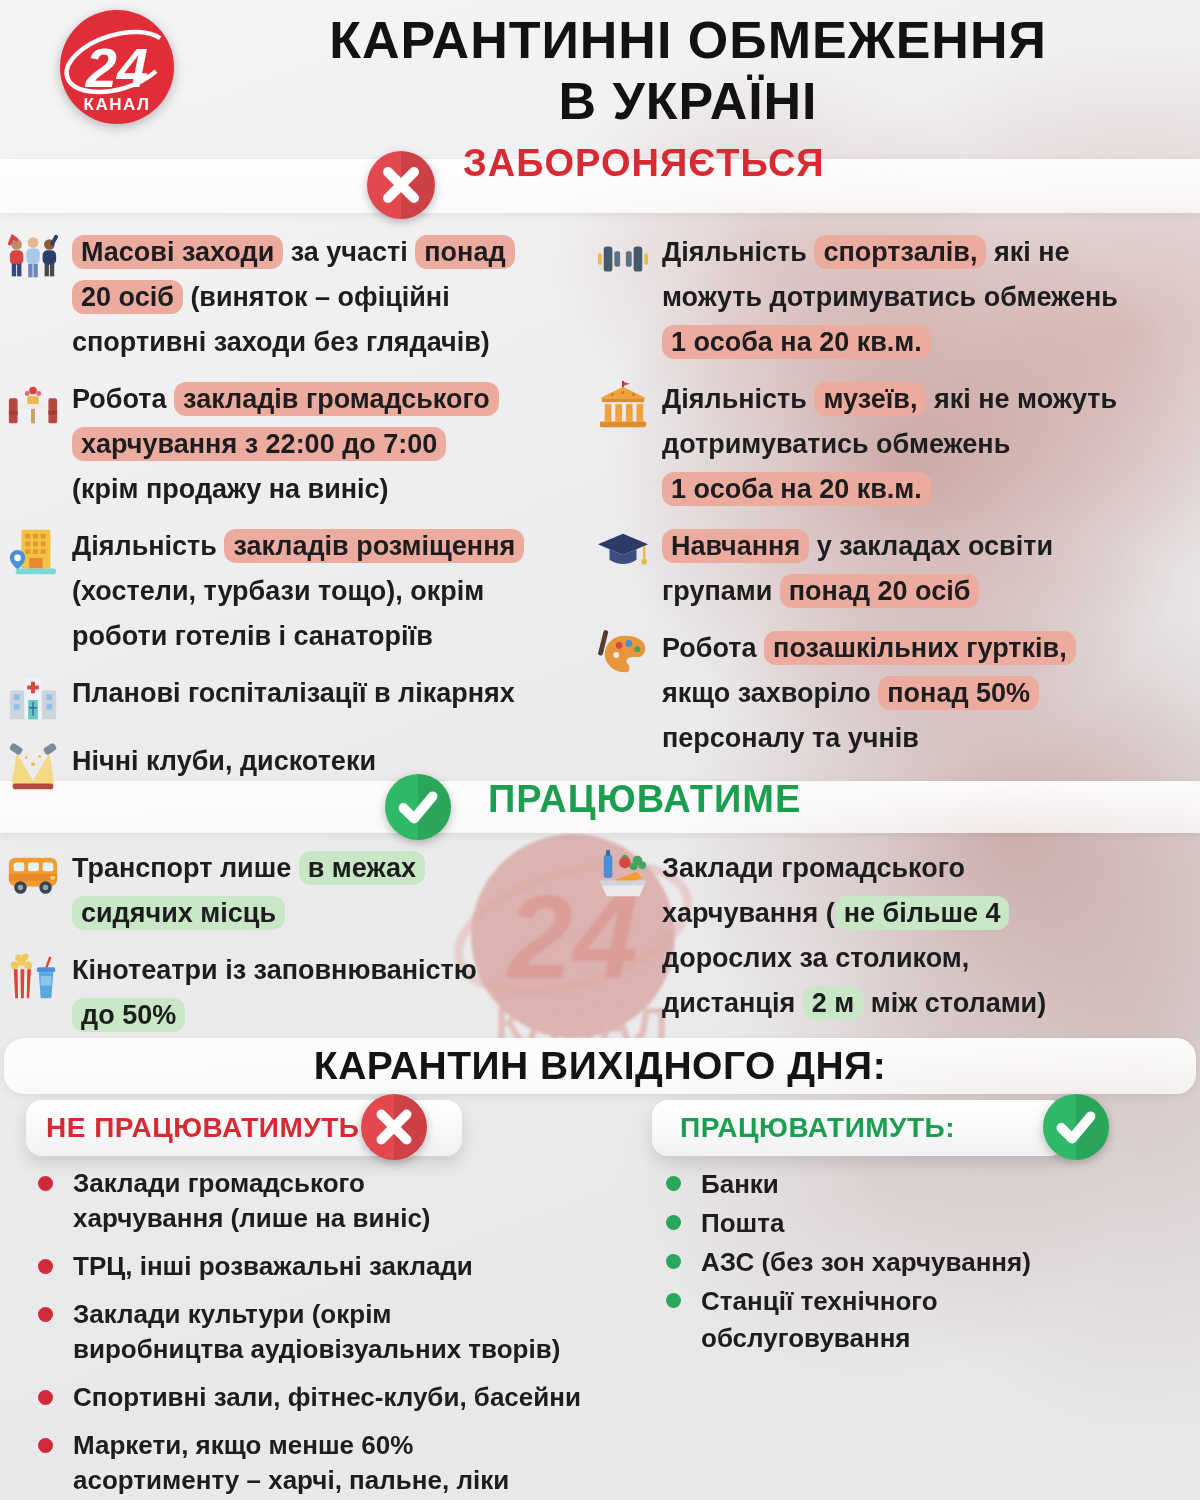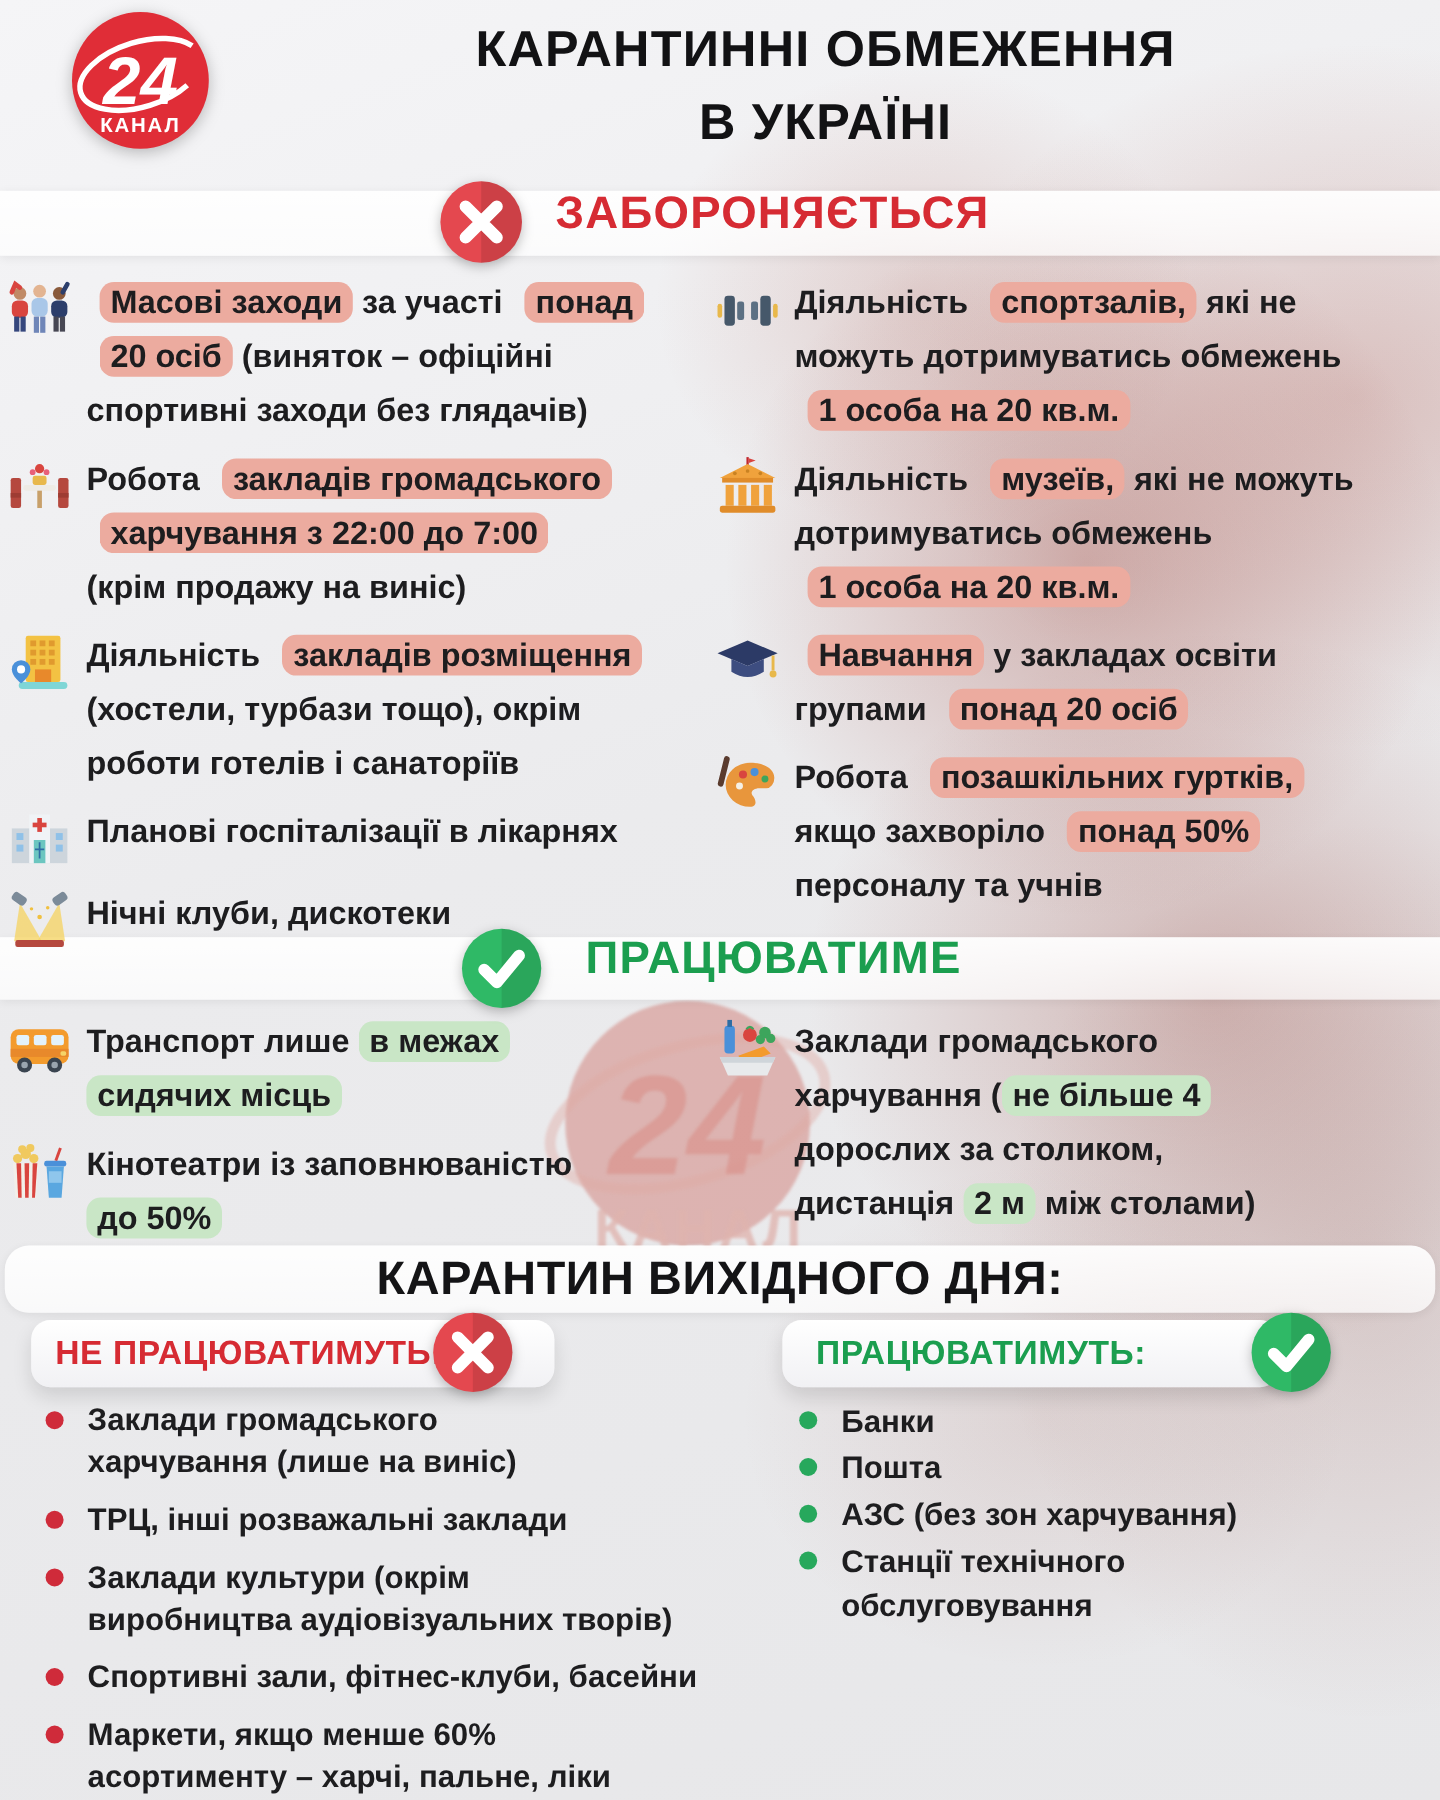--- a/index.html
+++ b/index.html
@@ -20,21 +20,21 @@
       linear-gradient(160deg,#f5f5f7 0%,#ebebed 45%,#e7e7e9 100%);
   }
   .watermark { position:absolute; left:438px; top:828px; width:290px; height:245px; z-index:1; opacity:0.55; filter:blur(1.5px); }
   .watermark svg { width:100%; height:100%; display:block; }
 
   .logo { position:absolute; left:56px; top:6px; width:122px; height:122px; z-index:4; }
   .logo svg { width:100%; height:100%; display:block; filter:drop-shadow(0 3px 6px rgba(0,0,0,0.25)); }
 
   .title {
     position:absolute; left:190px; right:14px; top:10px; z-index:3;
-    text-align:center; font-size:42px; line-height:61px; font-weight:700;
+    text-align:center; font-size:52px; line-height:61px; font-weight:700;
     letter-spacing:1px; color:#121214; white-space:pre-line;
   }
 
   .band { position:absolute; left:0; right:0; z-index:2;
     background:linear-gradient(rgba(255,255,255,0.93),rgba(255,255,255,0.72));
     box-shadow:0 2px 8px rgba(0,0,0,0.07); }
   .band.prohibit { top:159px; height:54px; }
   .band.allow    { top:781px; height:52px; }
   .band.weekend  { top:1038px; height:56px; left:4px; right:4px; border-radius:20px;
     display:flex; align-items:center; justify-content:center;
@@ -42,36 +42,36 @@
 
   .badge { position:absolute; z-index:4; }
   .badge svg { width:100%; height:100%; display:block; filter:drop-shadow(0 3px 5px rgba(0,0,0,0.25)); }
   .badge.x-main { left:366px; top:150px; width:70px; height:70px; }
   .badge.check-main { left:384px; top:773px; width:68px; height:68px; }
   .badge.x-weekend { left:360px; top:1093px; width:68px; height:68px; }
   .badge.check-weekend { left:1042px; top:1093px; width:68px; height:68px; }
 
   .section-label { position:absolute; z-index:3; display:flex; align-items:center;
     font-weight:700; letter-spacing:1px; }
-  .label-prohibit { left:463px; top:157px; height:42px; font-size:38px; color:#d62b33; }
+  .label-prohibit { left:463px; top:142px; height:42px; font-size:38px; color:#d62b33; }
   .label-allow    { left:488px; top:781px; height:36px; font-size:38px; color:#1b9e4f; }
 
   .col { position:absolute; z-index:3; display:flex; flex-direction:column; gap:12px; }
   .col.p-left  { left:6px;   top:230px; width:590px; }
   .col.p-right { left:596px; top:230px; width:598px;justify-content:space-between; }
   .col.a-left  { left:6px;   top:846px; width:590px; }
   .col.a-right { left:596px; top:846px; width:598px; }
 
   .item { display:flex; gap:12px; align-items:flex-start; }
   .item .icon { flex:0 0 54px; width:54px; height:54px; margin-top:2px; }
   .item .icon svg { width:100%; height:100%; display:block; }
   .item .txt { flex:1; font-size:27px; font-weight:700; line-height:45px; white-space:pre-line; }
 
   .hl { border-radius:12px; padding:2px 9px; -webkit-box-decoration-break:clone; box-decoration-break:clone; }
-  .hl-red   { background:#ecab9f;margin-left:11px; }
+  .hl-red   { background:#ecab9f; }
   .hl-green { background:#c9e6c6; }
 
   .pill { position:absolute; z-index:3; height:56px; border-radius:16px;
     background:linear-gradient(#ffffff,#f1f1f4); box-shadow:0 8px 16px rgba(0,0,0,0.12);
     display:flex; align-items:center; }
   .pill.closed { left:26px;  top:1100px; width:436px; padding-left:20px; }
   .pill.open   { left:652px; top:1100px; width:414px; padding-left:28px; }
   .pill-label { font-size:28px; font-weight:700; letter-spacing:0.5px; }
   .pill.closed .pill-label { color:#d62b33; }
   .pill.open   .pill-label { color:#1b9e4f; }

